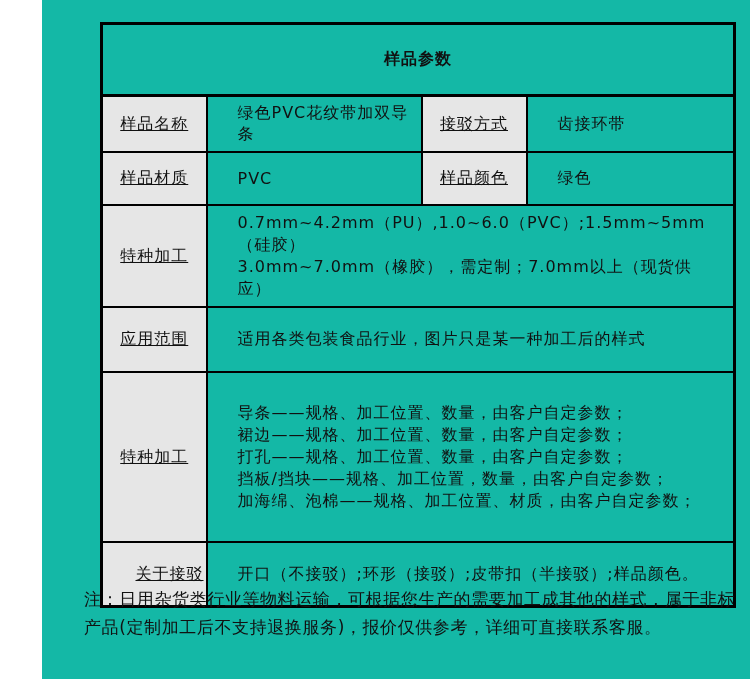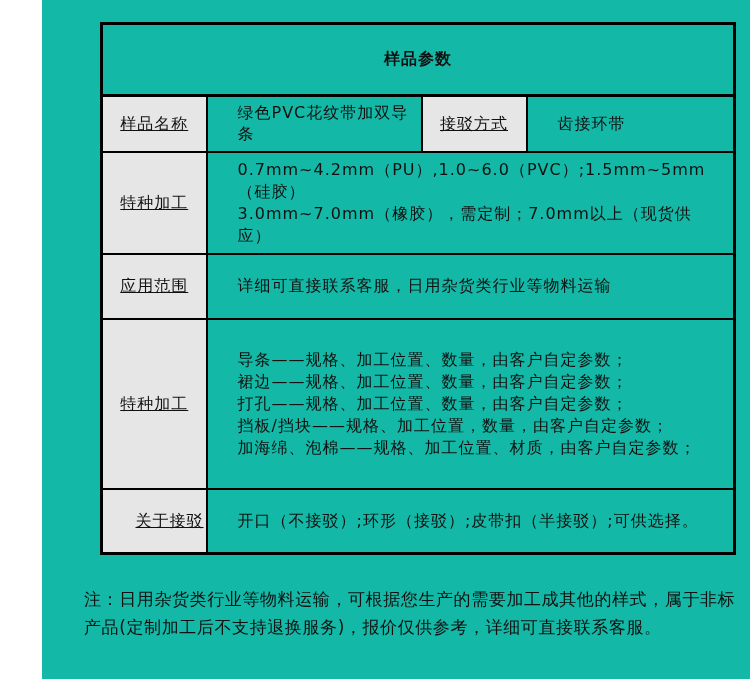--- a/index.html
+++ b/index.html
@@ -92,38 +92,44 @@
       <tr>
         <td class="title-cell" colspan="4">样品参数</td>
       </tr>
       <tr>
         <td class="label-cell h52">样品名称</td>
         <td class="value-cell">绿色PVC花纹带加双导条</td>
         <td class="label-cell">接驳方式</td>
         <td class="value-cell">齿接环带</td>
       </tr>
       <tr>
+        <td class="label-cell h51">样品材质</td>
+        <td class="value-cell">PVC</td>
+        <td class="label-cell">样品颜色</td>
+        <td class="value-cell">绿色</td>
+      </tr>
+      <tr>
         <td class="label-cell h68">特种加工</td>
         <td class="value-cell multiline" colspan="3">0.7mm~4.2mm（PU）,1.0~6.0（PVC）;1.5mm~5mm（硅胶）
 3.0mm~7.0mm（橡胶），需定制；7.0mm以上（现货供应）</td>
       </tr>
       <tr>
         <td class="label-cell h63">应用范围</td>
-        <td class="value-cell" colspan="3">详细可直接联系客服，日用杂货类行业等物料运输</td>
+        <td class="value-cell" colspan="3">适用各类包装食品行业，图片只是某一种加工后的样式</td>
       </tr>
       <tr>
         <td class="label-cell h168">特种加工</td>
         <td class="value-cell multiline" colspan="3">导条——规格、加工位置、数量，由客户自定参数；
 裙边——规格、加工位置、数量，由客户自定参数；
 打孔——规格、加工位置、数量，由客户自定参数；
 挡板/挡块——规格、加工位置，数量，由客户自定参数；
 加海绵、泡棉——规格、加工位置、材质，由客户自定参数；</td>
       </tr>
       <tr>
         <td class="label-cell h62">关于接驳</td>
-        <td class="value-cell" colspan="3">开口（不接驳）;环形（接驳）;皮带扣（半接驳）;可供选择。</td>
+        <td class="value-cell" colspan="3">开口（不接驳）;环形（接驳）;皮带扣（半接驳）;样品颜色。</td>
       </tr>
     </tbody>
   </table>
 
   <div class="note">注：日用杂货类行业等物料运输，可根据您生产的需要加工成其他的样式，属于非标产品(定制加工后不支持退换服务)，报价仅供参考，详细可直接联系客服。</div>
 
 </div>
 
 </body></html>

